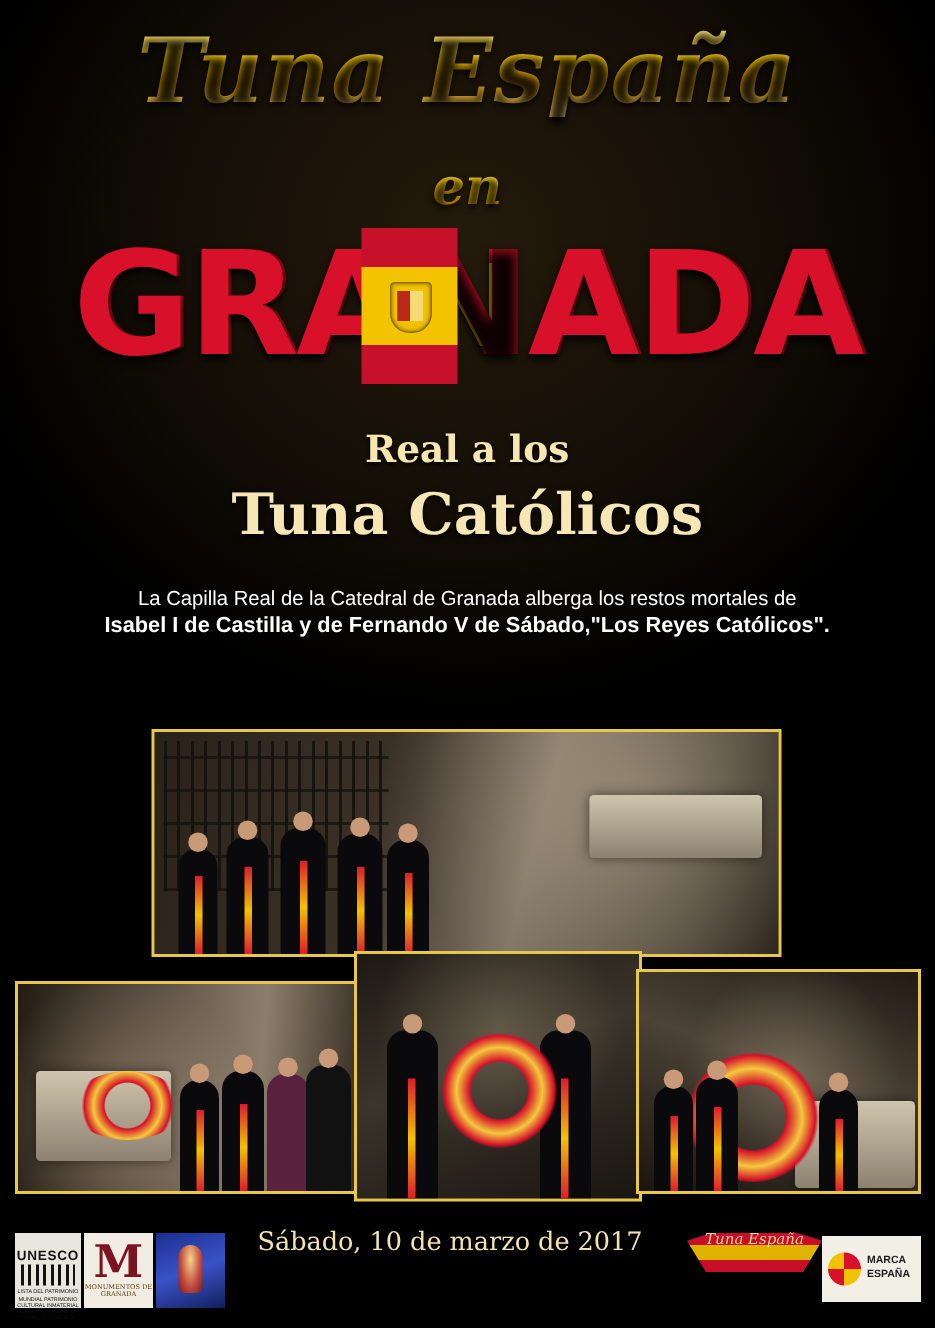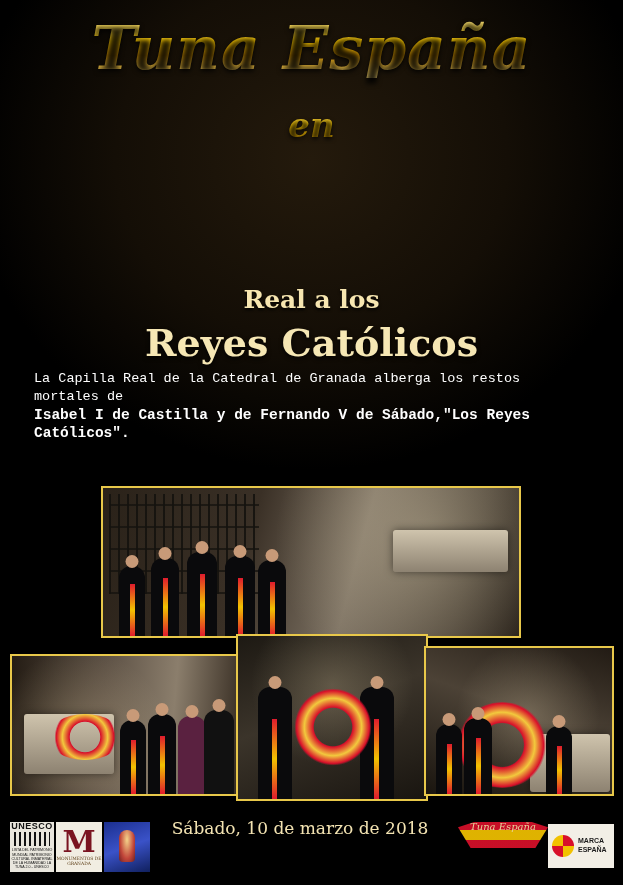--- a/index.html
+++ b/index.html
@@ -142,25 +142,25 @@
     font-family: "DejaVu Serif", serif;
     font-weight: bold;
     font-size: 38px;
     color: #f6e7b4;
     text-shadow: 0 2px 4px rgba(0,0,0,0.9);
   }
 
   
   .body-text {
     position: absolute;
-    top: 370px;
+    top: 390px;
     left: 34px;
     width: 555px;
-    text-align: left;
-    font-family: Liberation Mono, monospace;
+    text-align: center;
+    font-family: Liberation Sans, sans-serif;
     font-size: 13.5px;
     line-height: 18px;
     color: #ffffff;
   }
   .body-text .l1 { font-weight: normal; }
   .body-text .l2 { font-weight: bold; font-size: 14.5px; }
   .body-text .l3 { font-style: italic; font-weight: bold; font-size: 13.5px; }
 
   
   .photos { position: absolute; top: 486px; left: 0; width: 623px; height: 320px; }
@@ -249,21 +249,21 @@
   }
   .logo-unesco {
     position: absolute; left: 10px; top: 822px;
     width: 44px; height: 50px;
     background: #e9e6dd;
     color: #111;
     font-family: "Liberation Sans", sans-serif;
     font-size: 7px;
     text-align: center;
     line-height: 1.05;
-    padding-top: 0;
+    padding-top: 11px;
     box-sizing: border-box;
   }
   .logo-unesco .u-top { font-size: 9px; font-weight: bold; letter-spacing: 0.5px; }
   .logo-unesco .u-cols {
     display: block; margin: 1px auto 0;
     width: 36px; height: 14px;
     background: repeating-linear-gradient(90deg, #111 0 2px, #e9e6dd 2px 5px);
   }
   .logo-unesco .u-sm { font-size: 3.6px; display: block; line-height: 1.15; margin-top: 2px; }
   .logo-m {
@@ -343,23 +343,30 @@
   }
 </style>
 </head>
 <body>
 
 <div class="poster">
 
   <div class="title-tuna">Tuna España</div>
   <div class="title-en">en</div>
 
+  <div class="title-granada-wrap">
+    <span class="title-granada">
+      <span>GRA</span><span class="flag-n">N</span><span>ADA</span>
+      <span class="flag-band" style="left:192px;"></span>
+      <span class="shield" style="left:211px; top:40px;"></span>
+    </span>
+  </div>
 
   <div class="honra">Real a los</div>
-  <div class="reyes">Reyes Católicos</div>
+  <div class="reyes">Tuna Católicos</div>
 
   <div class="body-text">
     <div class="l1">La Capilla Real de la Catedral de Granada alberga los restos mortales de</div>
     <div class="l2">Isabel I de Castilla y de Fernando V de Sábado,"Los Reyes Católicos".</div>
   </div>
 
   <div class="photos">
 
     <div class="photo ph-top">
       <div class="grille" style="left:6px; top:6px; width:150px; height:100px;"></div>
@@ -401,21 +408,21 @@
       <div class="fig" style="left:10px; width:26px; height:70px;"></div>
       <div class="sash" style="left:21px; height:50px;"></div>
       <div class="fig" style="left:38px; width:28px; height:76px;"></div>
       <div class="sash" style="left:50px; height:56px;"></div>
       <div class="fig" style="left:120px; width:26px; height:68px;"></div>
       <div class="sash" style="left:131px; height:48px;"></div>
     </div>
 
   </div>
 
-  <div class="date">Sábado, 10 de marzo de 2018</div>
+  <div class="date">Sábado, 10 de marzo de 2017</div>
 
   <div class="logo-unesco">
     <span class="u-top">UNESCO</span>
     <span class="u-cols"></span>
     <span class="u-sm">LISTA DEL PATRIMONIO MUNDIAL  PATRIMONIO CULTURAL INMATERIAL DE LA HUMANIDAD  LA TUNA 2.0 - UNESCO</span>
   </div>
 
   <div class="logo-m">
     <span>M</span>
     <span class="m-sm">MONUMENTOS DE GRANADA</span>

